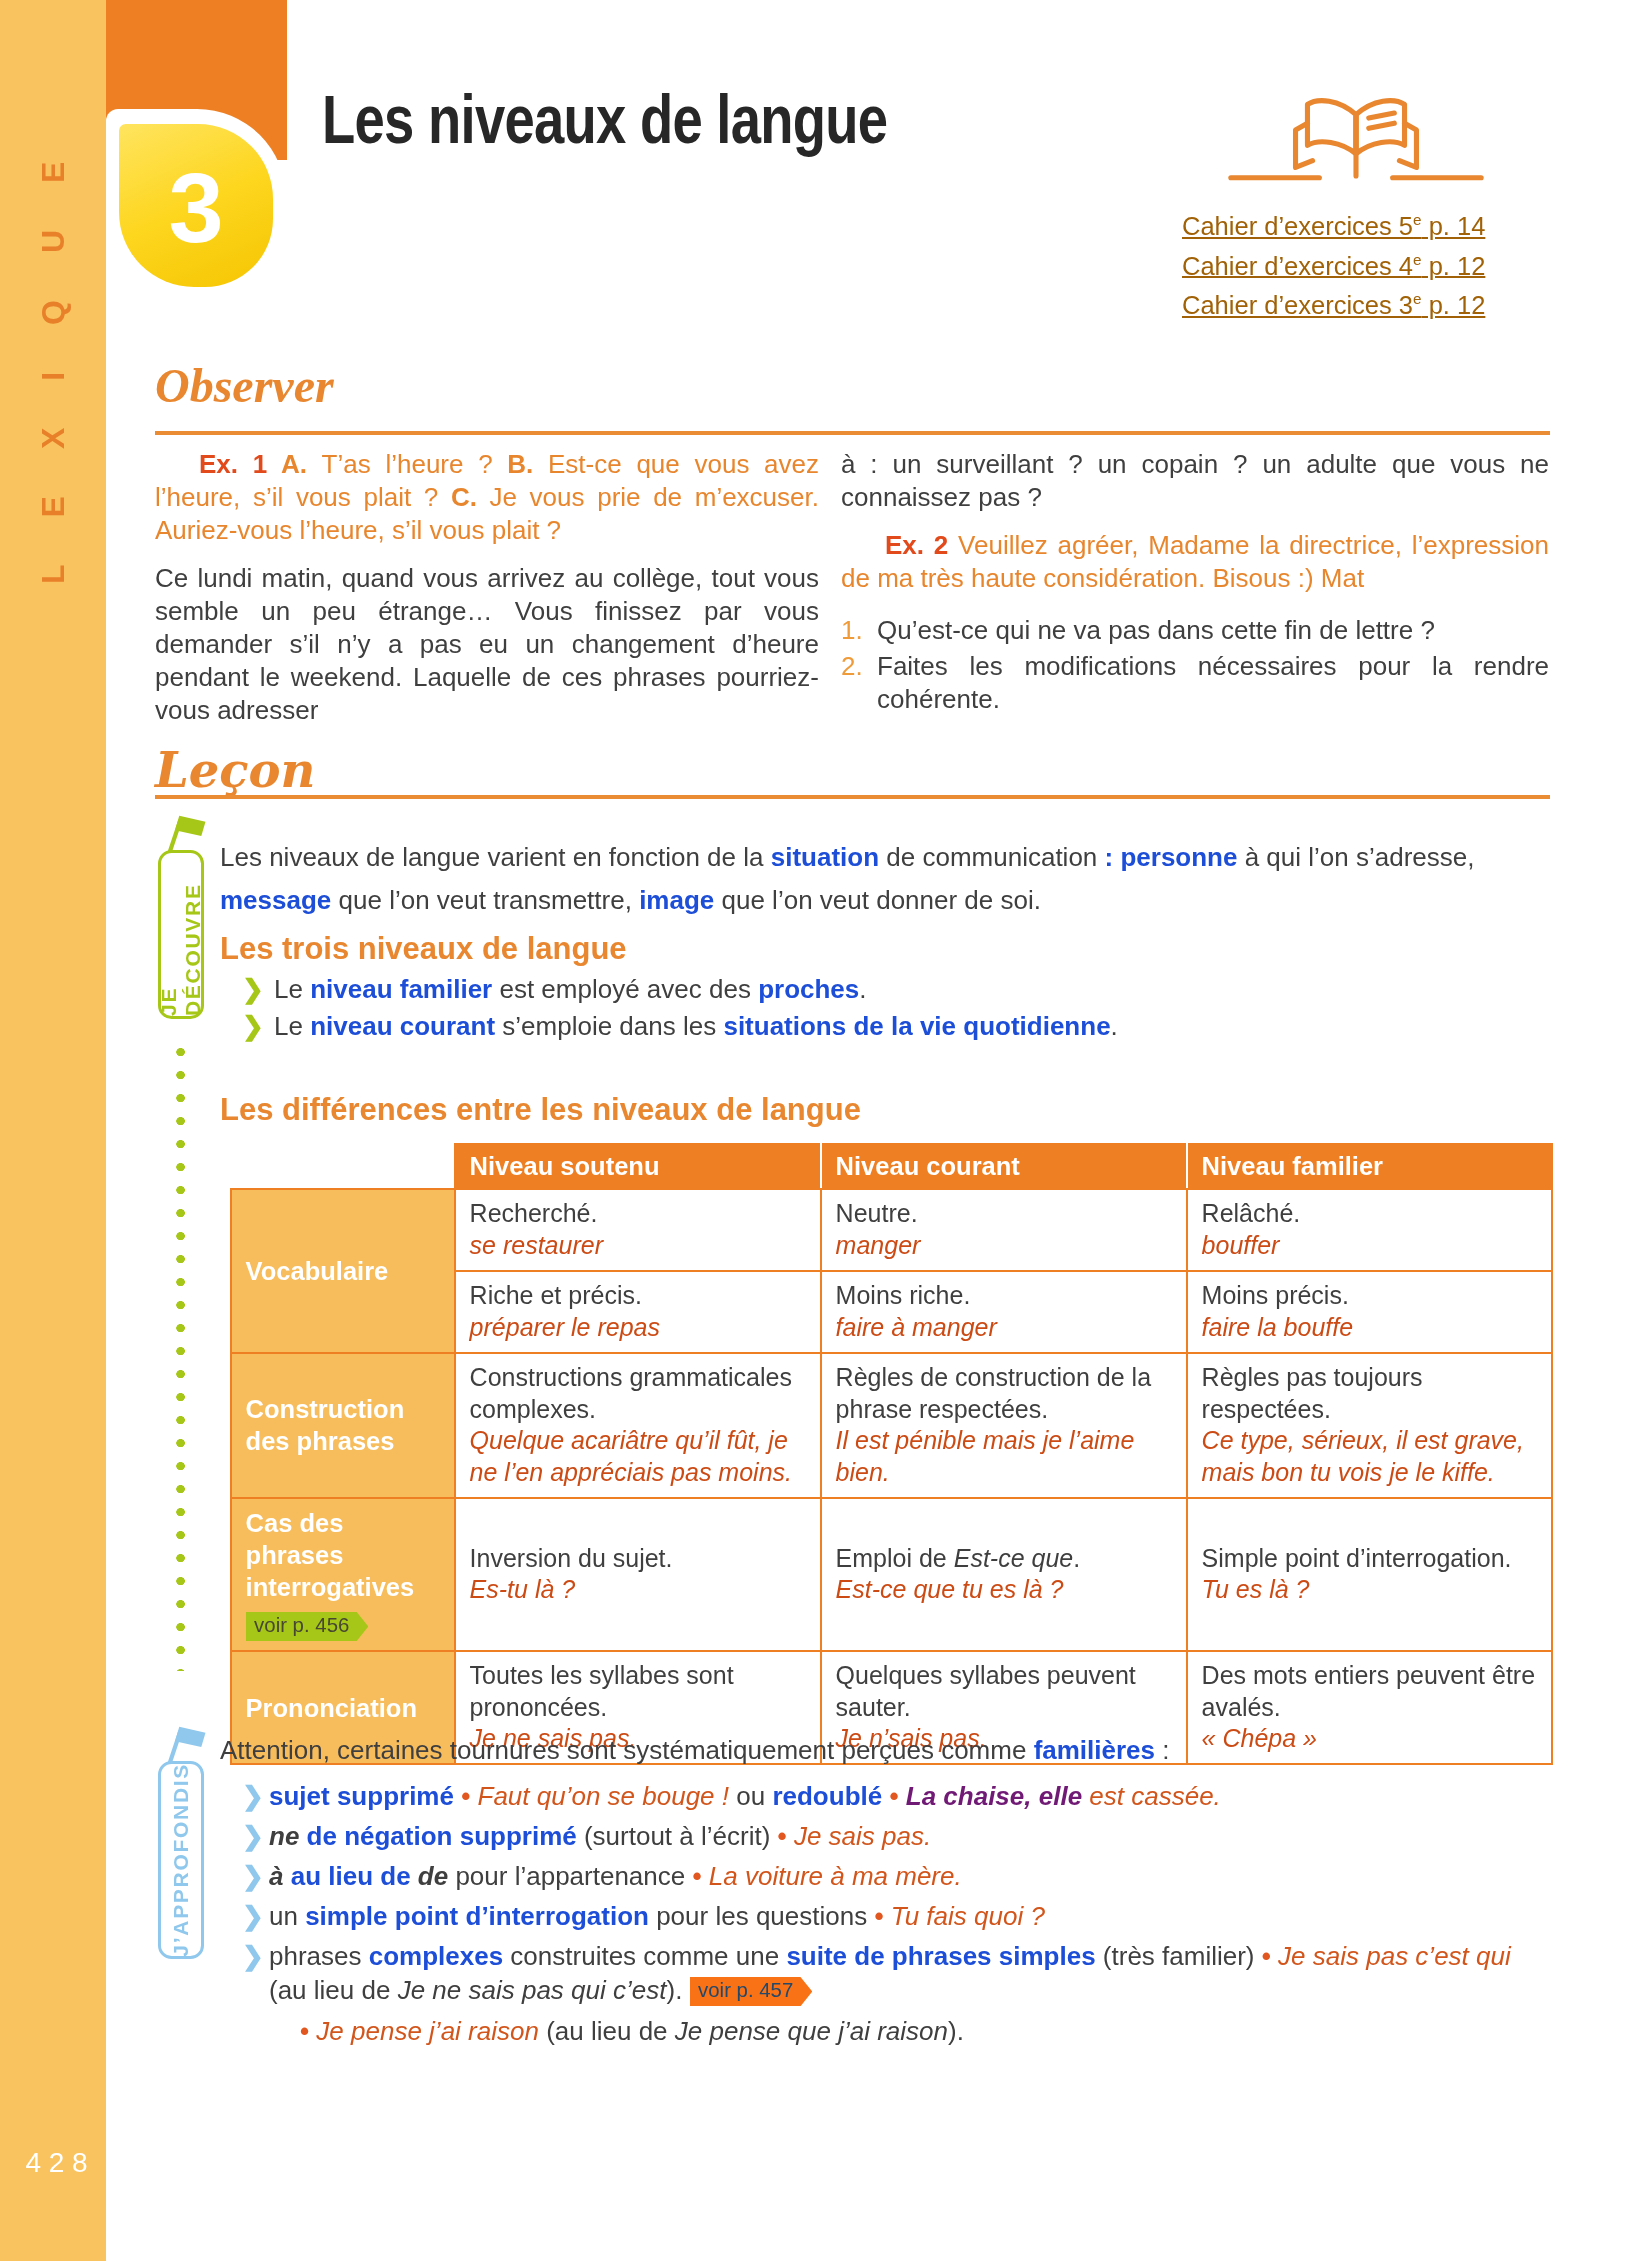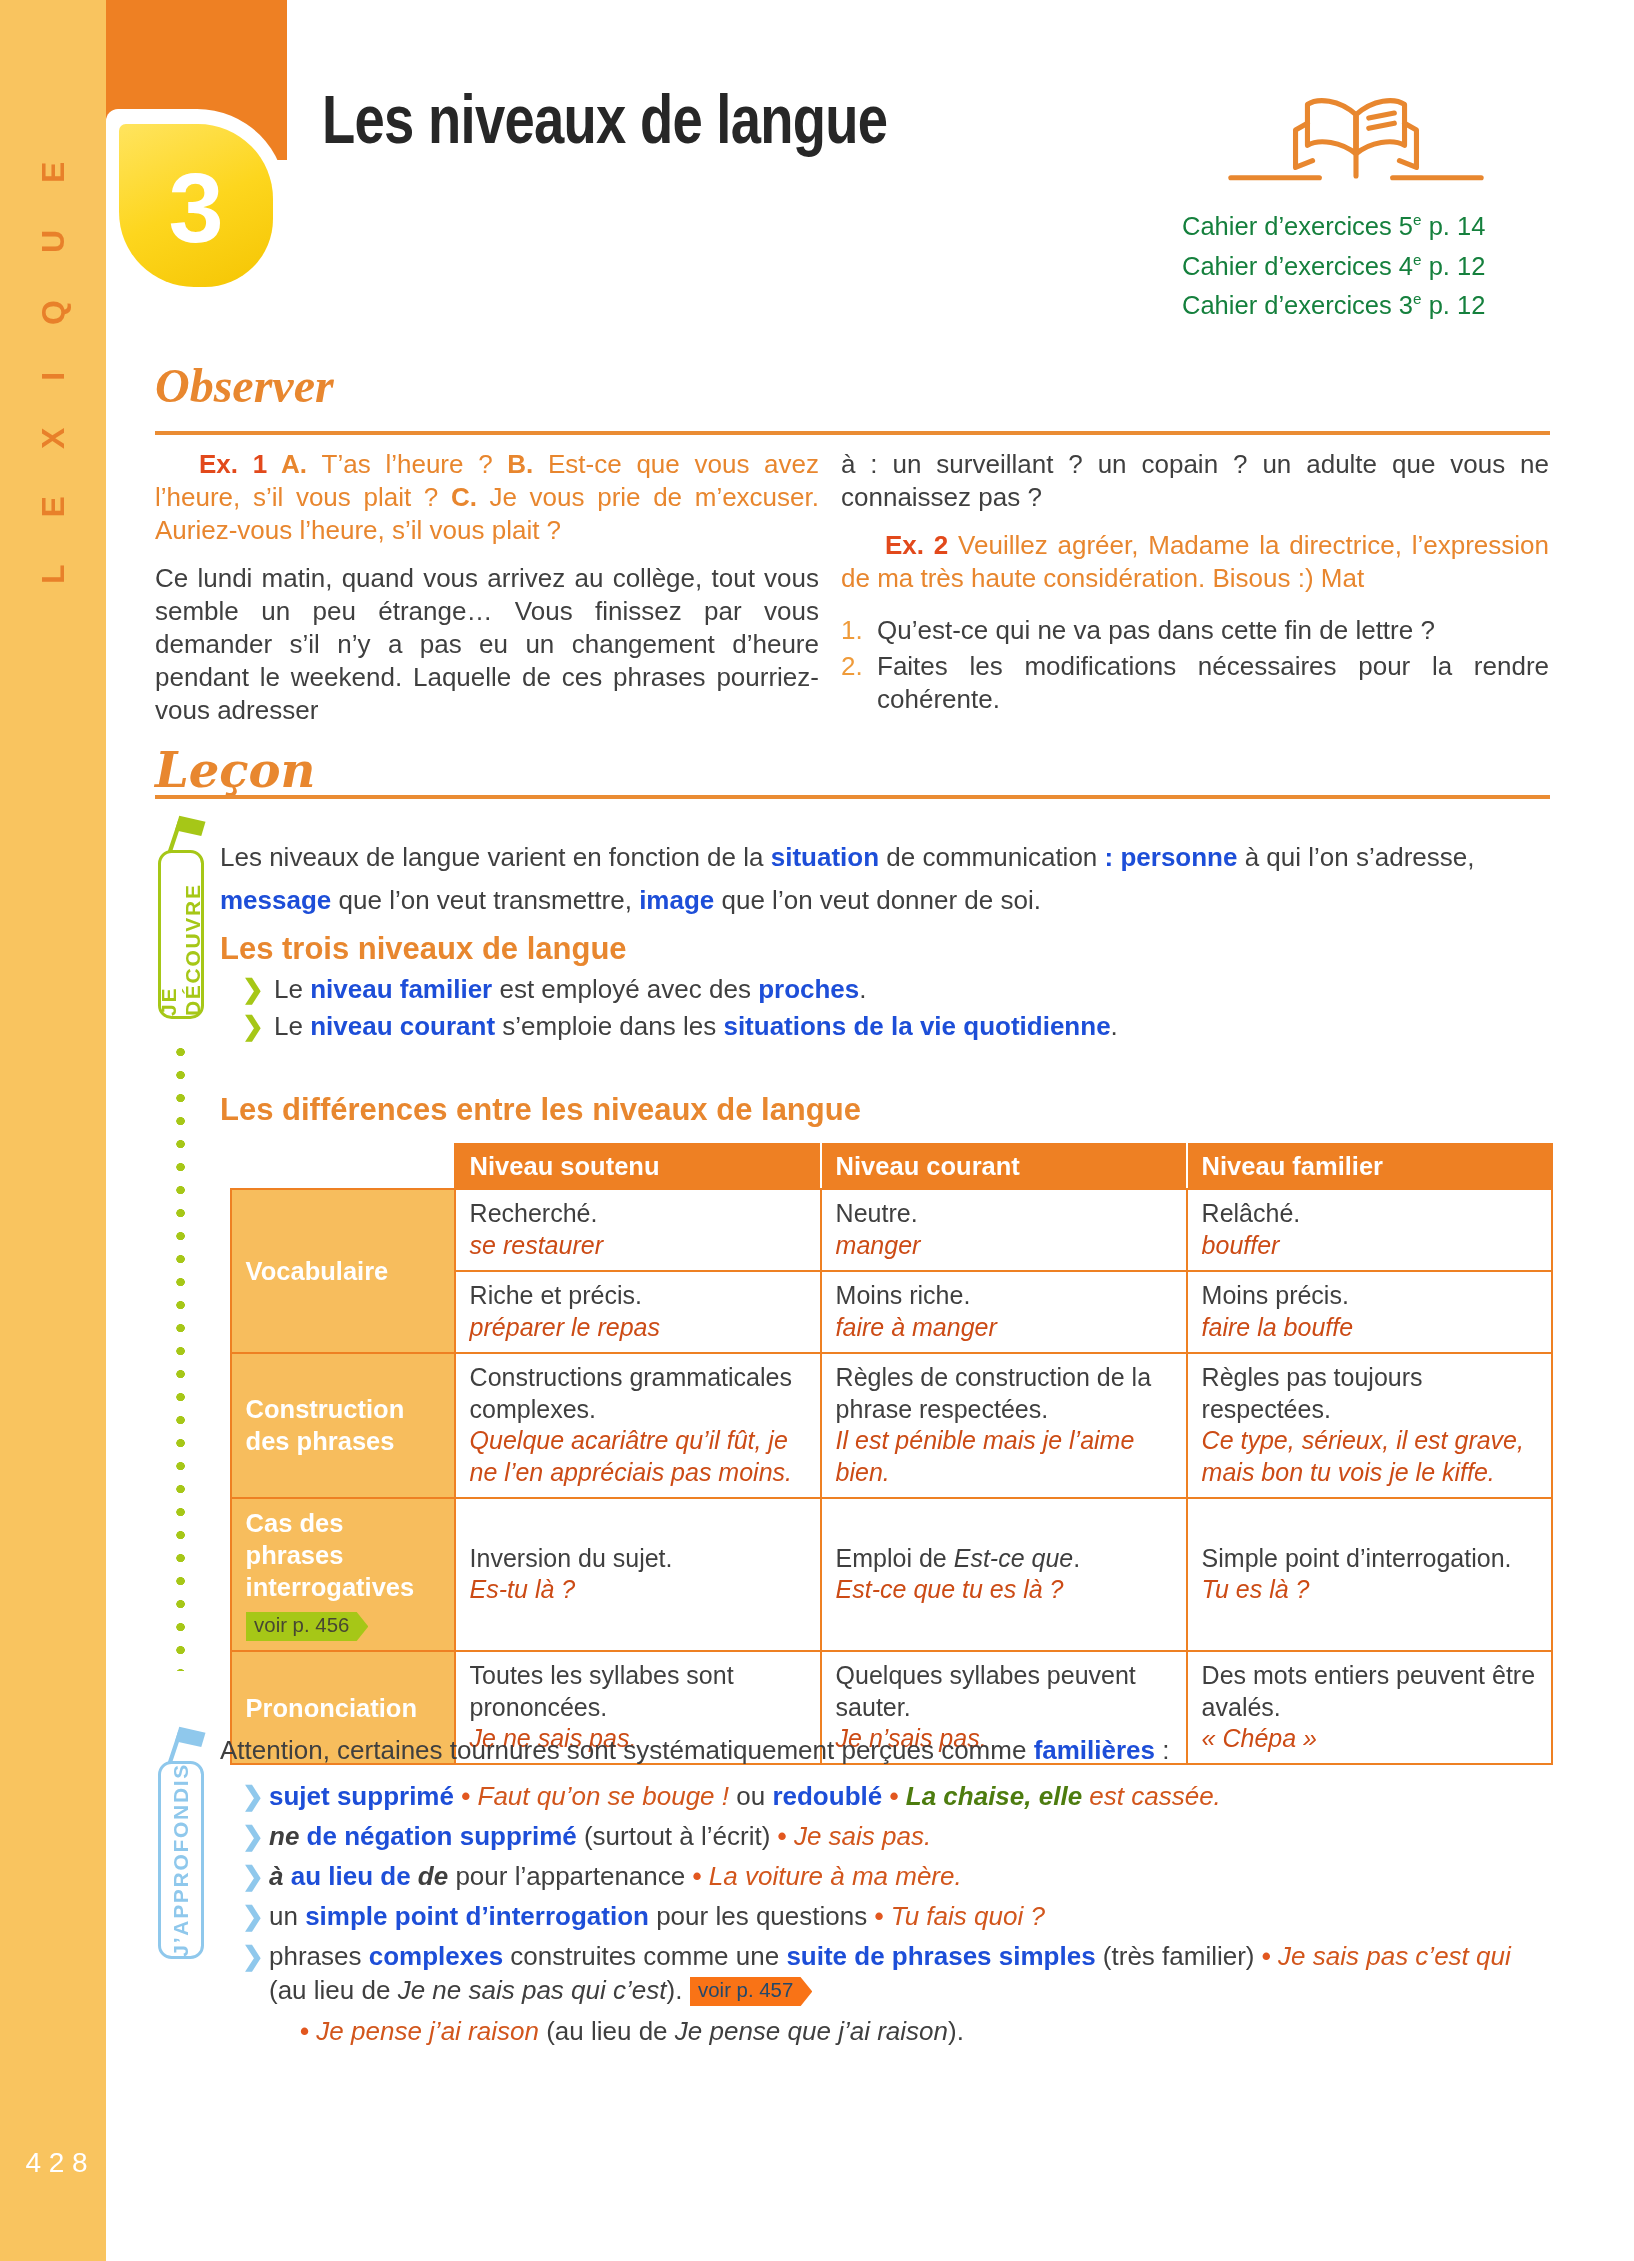--- a/index.html
+++ b/index.html
@@ -33,21 +33,21 @@
     display:flex; align-items:center; justify-content:center;
   }
   .badge-num { color:#ffffff; font-size:99px; font-weight:bold; padding-top:5.1px; }
   .page-title {
     position:absolute; left:322px; top:80px;
     font-size:68px; font-weight:800; color:#272727;
     transform:scaleX(0.80); transform-origin:left top;
     letter-spacing:-0.9px; white-space:nowrap;
   }
   .book-icon { position:absolute; left:1224px; top:89px; }
-  .cahier { position:absolute; left:1182px; top:203px; font-size:25.5px; color:#15803d; line-height:33px; }
+  .cahier { position:absolute; left:1182px; top:203px; font-size:25.5px; color:#a16207; line-height:33px;text-decoration:underline; }
   .cahier sup { font-size:15.3px; }
 
   
   .script-head {
     position:absolute; left:155px;
     font-family:"DejaVu Serif", serif; font-style:italic; font-weight:bold;
     color:#e8872f;
   }
   .rule { position:absolute; left:155px; width:1395px; height:4.3px; background:#ea8c33; }
 
@@ -120,21 +120,21 @@
 
   
   .seg-ex  { color:#e2491b; font-weight:bold;margin-left:44px; }
   .seg-o   { color:#e8862e; }
   .seg-ob  { color:#e8862e; font-weight:bold; }
   .seg-n   { color:#3f3f3f; }
   .seg-b   { color:#1d4ed8; font-weight:bold; }
   .seg-i   { color:#3f3f3f; font-style:italic; }
   .seg-bi  { color:#3f3f3f; font-weight:bold; font-style:italic; }
   .seg-oi  { color:#d2561c; font-style:italic; }
-  .seg-obi { color:#4d7c0f; font-weight:bold; font-style:italic; }
+  .seg-obi { color:#701a75; font-weight:bold; font-style:italic; }
   .seg-od  { color:#e2571f; font-weight:bold; }
 </style>
 </head>
 <body>
 
 <div class="sidebar">
   <div class="lexique">LEXIQUE</div>
   <div class="pagenum">428</div>
 </div>
 

